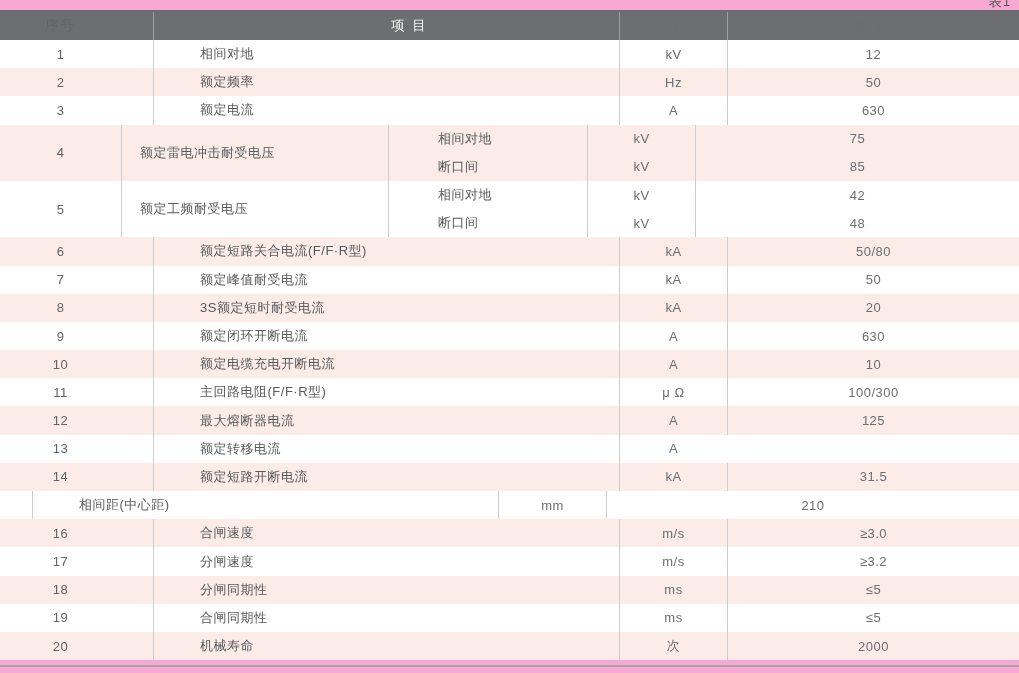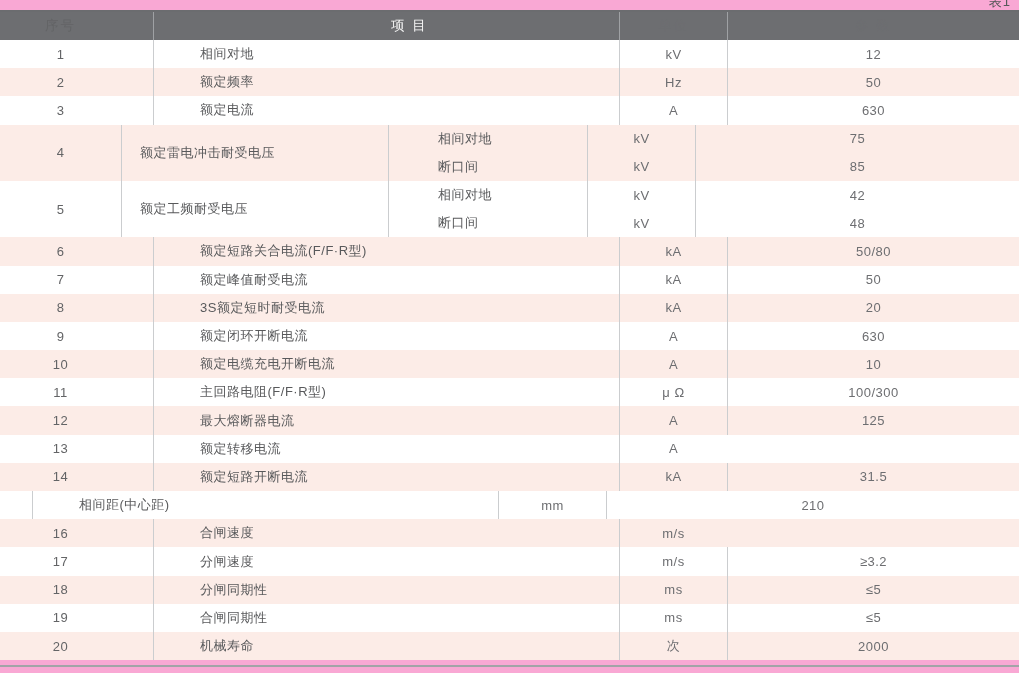--- a/index.html
+++ b/index.html
@@ -186,20 +186,21 @@
         </div>
         <div class="row">
           <div class="cell c-item">相间距(中心距)</div>
           <div class="cell c-unit">mm</div>
           <div class="cell c-param">210</div>
         </div>
         <div class="row alt">
           <div class="cell c-no">16</div>
           <div class="cell c-item">合闸速度</div>
           <div class="cell c-unit">m/s</div>
+          <div class="cell c-param">≥3.0</div>
         </div>
         <div class="row">
           <div class="cell c-no">17</div>
           <div class="cell c-item">分闸速度</div>
           <div class="cell c-unit">m/s</div>
           <div class="cell c-param">≥3.2</div>
         </div>
         <div class="row alt">
           <div class="cell c-no">18</div>
           <div class="cell c-item">分闸同期性</div>

